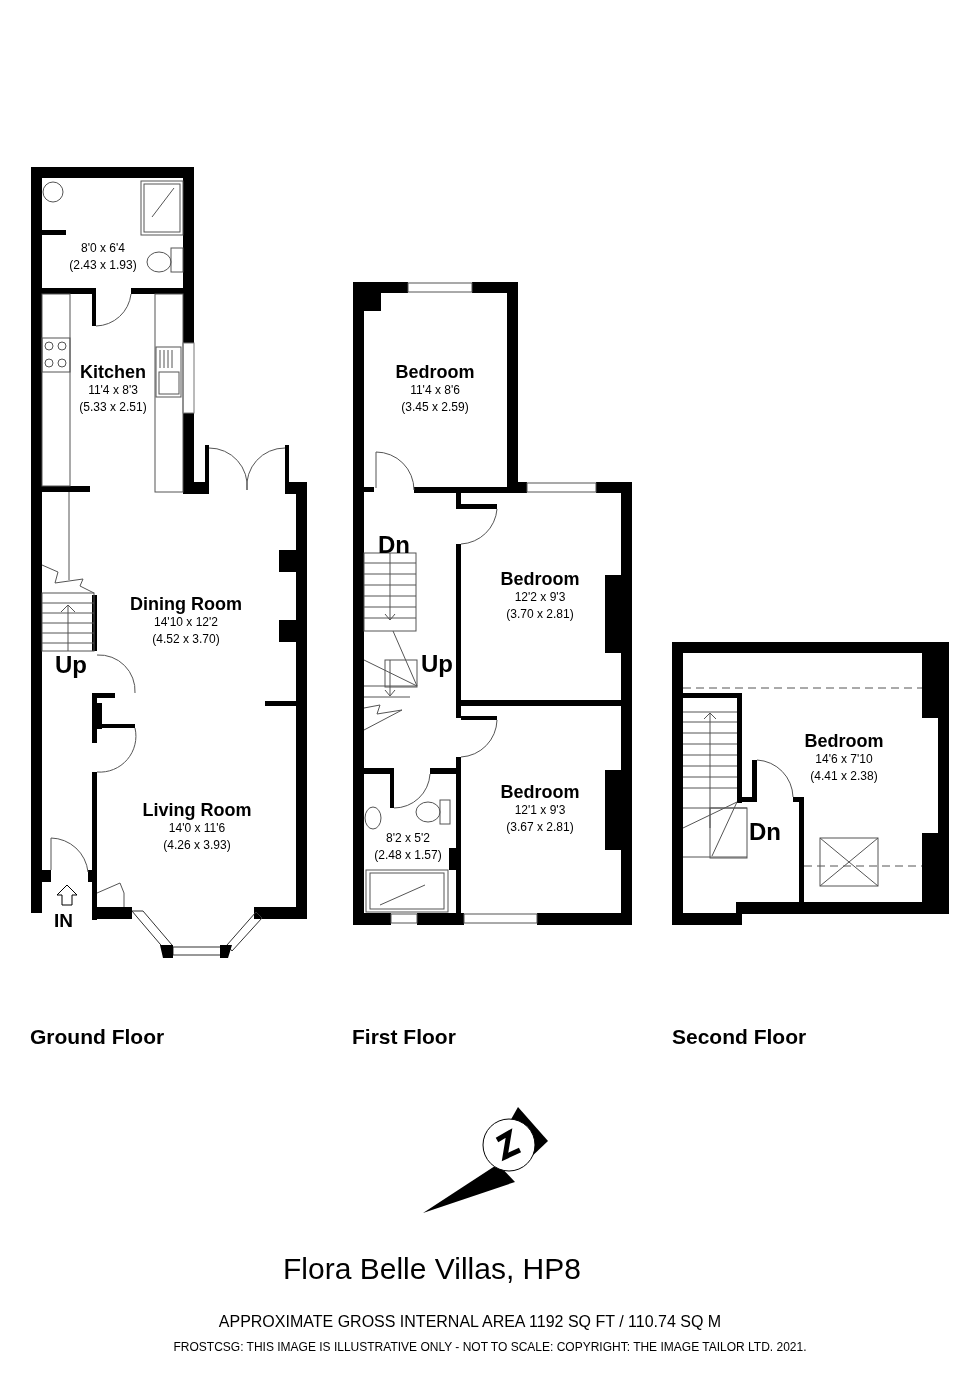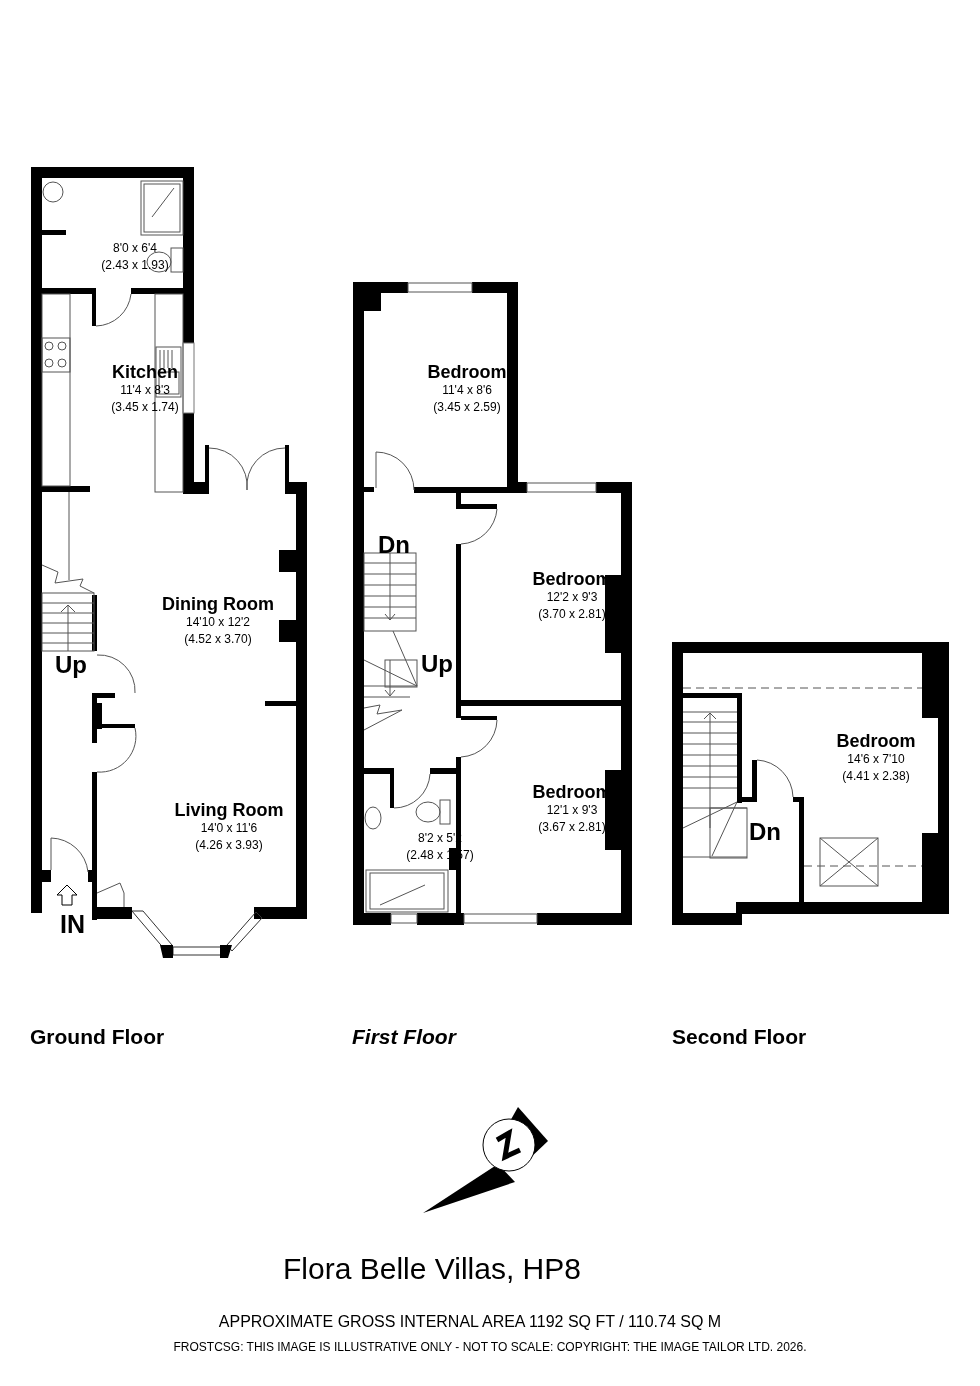--- a/index.html
+++ b/index.html
@@ -1,18 +1,18 @@
 <!DOCTYPE html>
 <html><head>
 <meta charset="utf-8">
 <style>
   html,body{margin:0;padding:0;background:#ffffff;}
   body{width:980px;height:1386px;position:relative;overflow:hidden;font-family:"Liberation Sans",sans-serif;color:#000;}
   svg#plan{position:absolute;left:0;top:0;}
-  .lbl{position:absolute;text-align:center;white-space:nowrap;transform:translateX(-50%);margin-left:32px;}
+  .lbl{position:absolute;text-align:center;white-space:nowrap;transform:translateX(-50%);}
   .room-name{font-weight:bold;font-size:18px;line-height:20px;}
   .room-dim{font-size:12px;line-height:17px;}
   .stair-lbl{position:absolute;font-weight:bold;font-size:24px;}
   .floor-title{position:absolute;font-weight:bold;font-size:21px;}
   .title{position:absolute;left:0;width:864px;text-align:center;font-size:30px;top:1252px;}
   .area{position:absolute;left:0;width:940px;text-align:center;font-size:16px;top:1313px;}
   .copy{position:absolute;left:0;width:980px;text-align:center;font-size:12px;top:1340px;}
 </style>
 </head>
 <body>
@@ -237,34 +237,34 @@
   </g>
 </svg>
 
 <div class="lbl" style="left:103px;top:240px;">
   <div class="room-dim">8'0 x 6'4</div>
   <div class="room-dim">(2.43 x 1.93)</div>
 </div>
 <div class="lbl" style="left:113px;top:362px;">
   <div class="room-name">Kitchen</div>
   <div class="room-dim">11'4 x 8'3</div>
-  <div class="room-dim">(3.45 x 1.74)</div>
+  <div class="room-dim">(5.33 x 2.51)</div>
 </div>
 <div class="lbl" style="left:186px;top:594px;">
   <div class="room-name">Dining Room</div>
   <div class="room-dim">14'10 x 12'2</div>
   <div class="room-dim">(4.52 x 3.70)</div>
 </div>
 <div class="lbl" style="left:197px;top:800px;">
   <div class="room-name">Living Room</div>
   <div class="room-dim">14'0 x 11'6</div>
   <div class="room-dim">(4.26 x 3.93)</div>
 </div>
 <div class="stair-lbl" style="left:55px;top:651px;">Up</div>
-<div class="stair-lbl" style="left:54px;top:910px;font-size:25px;margin-left:6px;">IN</div>
+<div class="stair-lbl" style="left:54px;top:910px;font-size:19px;">IN</div>
 
 <div class="lbl" style="left:435px;top:362px;">
   <div class="room-name">Bedroom</div>
   <div class="room-dim">11'4 x 8'6</div>
   <div class="room-dim">(3.45 x 2.59)</div>
 </div>
 <div class="lbl" style="left:540px;top:569px;">
   <div class="room-name">Bedroom</div>
   <div class="room-dim">12'2 x 9'3</div>
   <div class="room-dim">(3.70 x 2.81)</div>
@@ -282,18 +282,18 @@
 <div class="stair-lbl" style="left:421px;top:650px;">Up</div>
 
 <div class="lbl" style="left:844px;top:731px;">
   <div class="room-name">Bedroom</div>
   <div class="room-dim">14'6 x 7'10</div>
   <div class="room-dim">(4.41 x 2.38)</div>
 </div>
 <div class="stair-lbl" style="left:749px;top:818px;">Dn</div>
 
 <div class="floor-title" style="left:30px;top:1025px;">Ground Floor</div>
-<div class="floor-title" style="left:352px;top:1025px;font-style:italic;">First Floor</div>
+<div class="floor-title" style="left:352px;top:1025px;">First Floor</div>
 <div class="floor-title" style="left:672px;top:1025px;">Second Floor</div>
 
 <div class="title">Flora Belle Villas, HP8</div>
 <div class="area">APPROXIMATE GROSS INTERNAL AREA 1192 SQ FT / 110.74 SQ M</div>
-<div class="copy">FROSTCSG: THIS IMAGE IS ILLUSTRATIVE ONLY - NOT TO SCALE: COPYRIGHT: THE IMAGE TAILOR LTD. 2026.</div>
+<div class="copy">FROSTCSG: THIS IMAGE IS ILLUSTRATIVE ONLY - NOT TO SCALE: COPYRIGHT: THE IMAGE TAILOR LTD. 2021.</div>
 
 </body></html>

